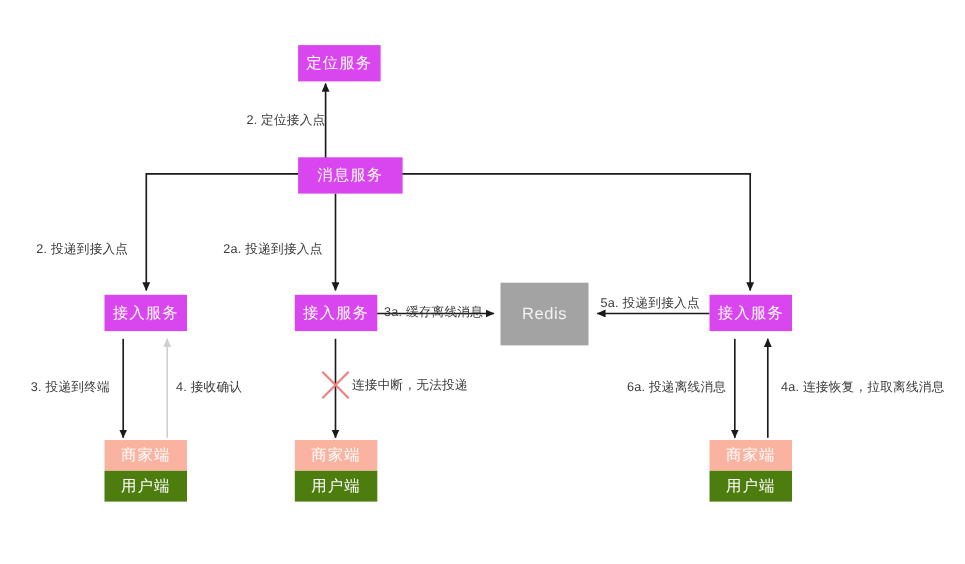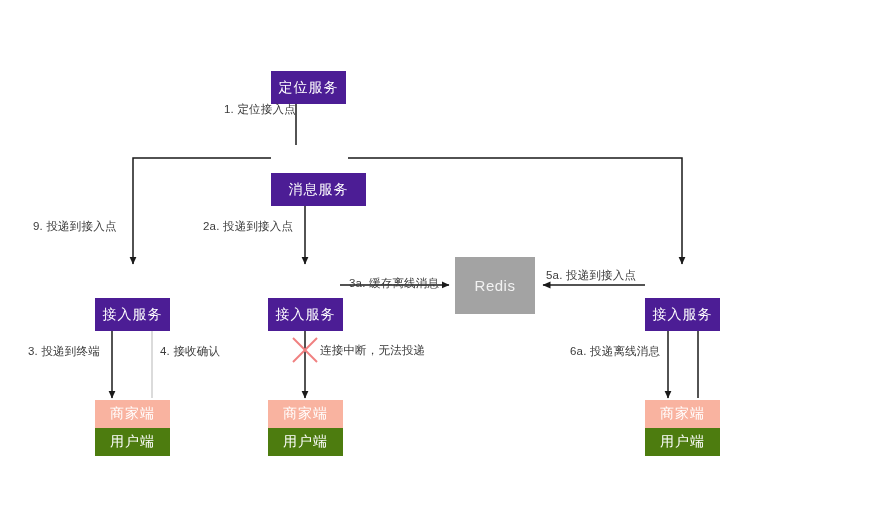--- a/index.html
+++ b/index.html
@@ -21,21 +21,21 @@
     position: absolute;
     display: flex;
     align-items: center;
     justify-content: center;
     color: #ffffff;
     font-size: 14px;
     letter-spacing: 1px;
     box-sizing: border-box;
     white-space: nowrap;
   }
-  .node-red   { background: #4c1d95; margin-top: 30px; }
+  .node-red   { background: #d946ef; }
   .node-gray  { background: #A3A3A3; color: #F2F2F2; font-size: 15px; letter-spacing: 0.5px; }
   .node-salmon{ background: #F9B3A0; }
   .node-cyan  { background: #4d7c0f; }
 
   .edge-label {
     position: absolute;
     font-size: 11.5px;
     color: #3b3b3b;
     white-space: nowrap;
     letter-spacing: 0.2px;
@@ -130,32 +130,33 @@
     <span>用户端</span>
   </div>
 
   <div class="node node-salmon" style="left:645px; top:400px; width:75px; height:28px;">
     <span>商家端</span>
   </div>
   <div class="node node-cyan" style="left:645px; top:428px; width:75px; height:28px;">
     <span>用户端</span>
   </div>
 
-  <div class="edge-label" style="left:224px; top:102px;">1. 定位接入点</div>
+  <div class="edge-label" style="left:224px; top:102px;">2. 定位接入点</div>
 
-  <div class="edge-label" style="left:33px; top:219px;">9. 投递到接入点</div>
+  <div class="edge-label" style="left:33px; top:219px;">2. 投递到接入点</div>
 
   <div class="edge-label" style="left:203px; top:219px;">2a. 投递到接入点</div>
 
   <div class="edge-label" style="left:28px; top:344px;">3. 投递到终端</div>
 
   <div class="edge-label" style="left:160px; top:344px;">4. 接收确认</div>
 
   <div class="edge-label" style="left:349px; top:276px;">3a. 缓存离线消息</div>
 
   <div class="edge-label" style="left:546px; top:268px;">5a. 投递到接入点</div>
 
   <div class="edge-label" style="left:320px; top:343px;">连接中断，无法投递</div>
 
   <div class="edge-label" style="left:570px; top:344px;text-align:right;">6a. 投递离线消息</div>
 
+  <div class="edge-label" style="left:710px; top:344px;">4a. 连接恢复，拉取离线消息</div>
 
 </div>
 
 </body></html>

